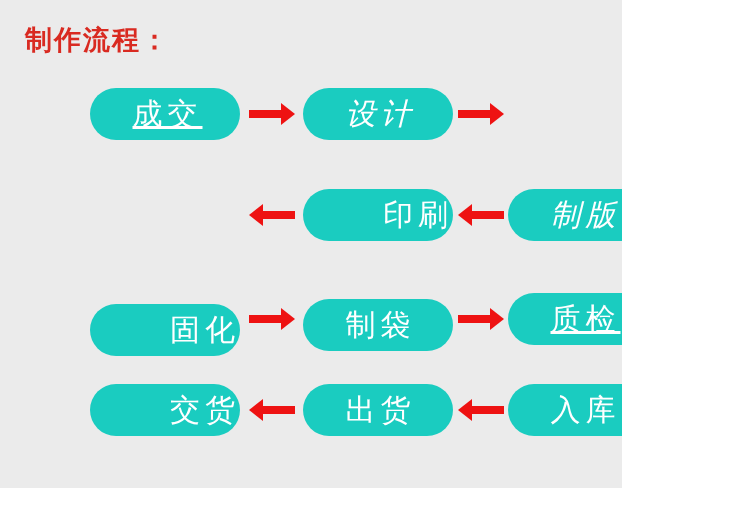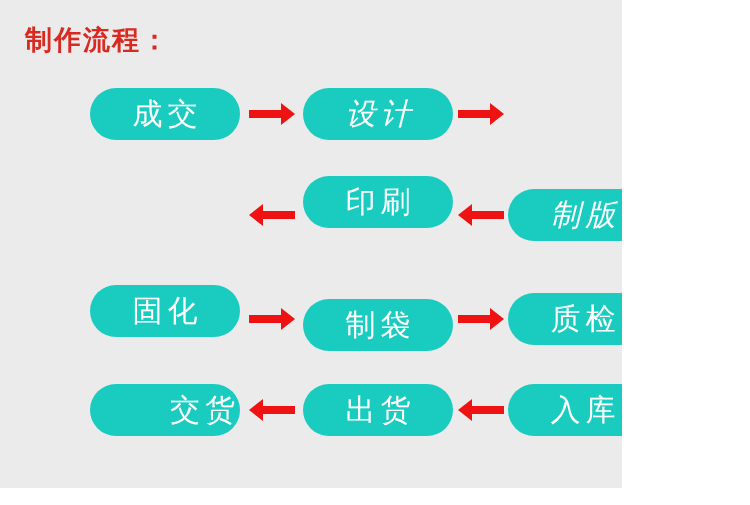--- a/index.html
+++ b/index.html
@@ -75,53 +75,53 @@
     border-right: 14px solid #EE1212;
   }
 </style>
 </head>
 <body>
 
 <div class="canvas">
 
   <div class="title">制作流程：</div>
 
-  <div class="pill" style="left:90px;  top:88px;">成交</div>
+  <div class="pill" style="left:90px;  top:88px;text-decoration:underline;">成交</div>
   <div class="arrow right" style="left:249px; top:94px;">
       <span class="shaft"></span>
       <span class="head"></span>
     </div>
   <div class="pill" style="left:303px; top:88px;font-style:italic;">设计</div>
   <div class="arrow right" style="left:458px; top:94px;">
       <span class="shaft"></span>
       <span class="head"></span>
     </div>
 
   <div class="arrow left" style="left:249px; top:195px;">
       <span class="shaft"></span>
       <span class="head"></span>
     </div>
-  <div class="pill" style="left:303px; top:176px;">印刷</div>
+  <div class="pill" style="left:303px; top:189px;text-align:right;">印刷</div>
   <div class="arrow left" style="left:458px; top:195px;">
       <span class="shaft"></span>
       <span class="head"></span>
     </div>
   <div class="pill" style="left:508px; top:189px;font-style:italic;">制版</div>
 
-  <div class="pill" style="left:90px;  top:285px;">固化</div>
+  <div class="pill" style="left:90px;  top:304px;text-align:right;">固化</div>
   <div class="arrow right" style="left:249px; top:299px;">
       <span class="shaft"></span>
       <span class="head"></span>
     </div>
   <div class="pill" style="left:303px; top:299px;">制袋</div>
   <div class="arrow right" style="left:458px; top:299px;">
       <span class="shaft"></span>
       <span class="head"></span>
     </div>
-  <div class="pill" style="left:508px; top:293px;">质检</div>
+  <div class="pill" style="left:508px; top:293px;text-decoration:underline;">质检</div>
 
   <div class="pill" style="left:90px;  top:384px;text-align:right;">交货</div>
   <div class="arrow left" style="left:249px; top:390px;">
       <span class="shaft"></span>
       <span class="head"></span>
     </div>
   <div class="pill" style="left:303px; top:384px;">出货</div>
   <div class="arrow left" style="left:458px; top:390px;">
       <span class="shaft"></span>
       <span class="head"></span>

